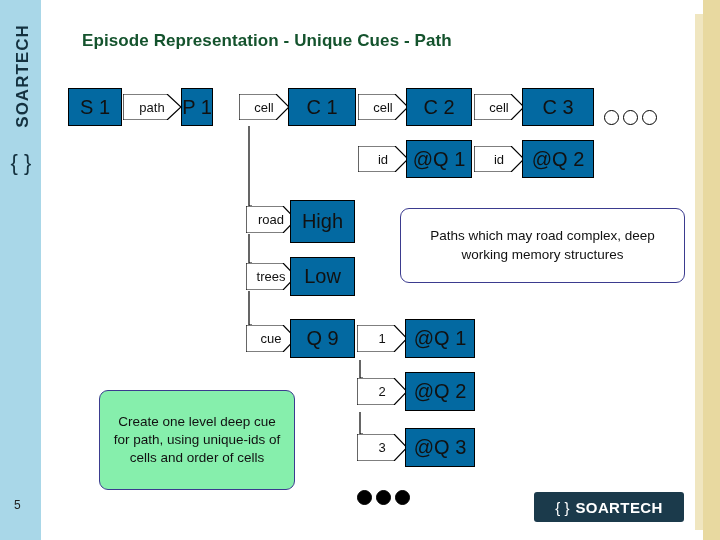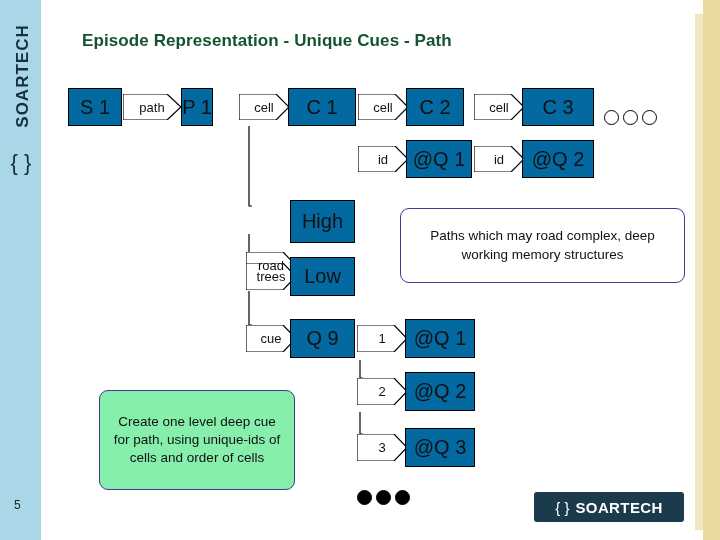--- a/index.html
+++ b/index.html
@@ -133,21 +133,21 @@
 
   <div class="box" style="left:288px;top:88px;width:68px;height:38px;">C 1</div>
 
   <div class="arrowbox" style="left:358px;top:94px;width:50px;height:26px;">
     <svg width="50" height="26" viewBox="0 0 50 26">
         <polygon points="0,0 37,0 50,13 37,26 0,26" fill="#fff" stroke="#000" stroke-width="1.2"></polygon>
       </svg>
     <span>cell</span>
   </div>
 
-  <div class="box" style="left:406px;top:88px;width:58px;height:38px;">C 2</div>
+  <div class="box" style="left:406px;top:88px;width:66px;height:38px;">C 2</div>
 
   <div class="arrowbox" style="left:474px;top:94px;width:50px;height:26px;">
     <svg width="50" height="26" viewBox="0 0 50 26">
         <polygon points="0,0 37,0 50,13 37,26 0,26" fill="#fff" stroke="#000" stroke-width="1.2"></polygon>
       </svg>
     <span>cell</span>
   </div>
 
   <div class="box" style="left:522px;top:88px;width:72px;height:38px;">C 3</div>
 
@@ -168,21 +168,21 @@
 
   <div class="arrowbox" style="left:474px;top:146px;width:50px;height:26px;">
     <svg width="50" height="26" viewBox="0 0 50 26">
         <polygon points="0,0 37,0 50,13 37,26 0,26" fill="#fff" stroke="#000" stroke-width="1.2"></polygon>
       </svg>
     <span>id</span>
   </div>
 
   <div class="box" style="left:522px;top:140px;width:72px;height:38px;">@Q 2</div>
 
-  <div class="arrowbox" style="left:246px;top:206px;width:50px;height:27px;margin-top:46px;">
+  <div class="arrowbox" style="left:246px;top:206px;width:50px;height:27px;">
     <svg width="50" height="27" viewBox="0 0 50 27">
         <polygon points="0,0 37,0 50,13.5 37,27 0,27" fill="#fff" stroke="#000" stroke-width="1.2"></polygon>
       </svg>
     <span>road</span>
   </div>
   <div class="box" style="left:290px;top:200px;width:65px;height:43px;">High</div>
 
   <div class="arrowbox" style="left:246px;top:263px;width:50px;height:27px;">
     <svg width="50" height="27" viewBox="0 0 50 27">
         <polygon points="0,0 37,0 50,13.5 37,27 0,27" fill="#fff" stroke="#000" stroke-width="1.2"></polygon>

